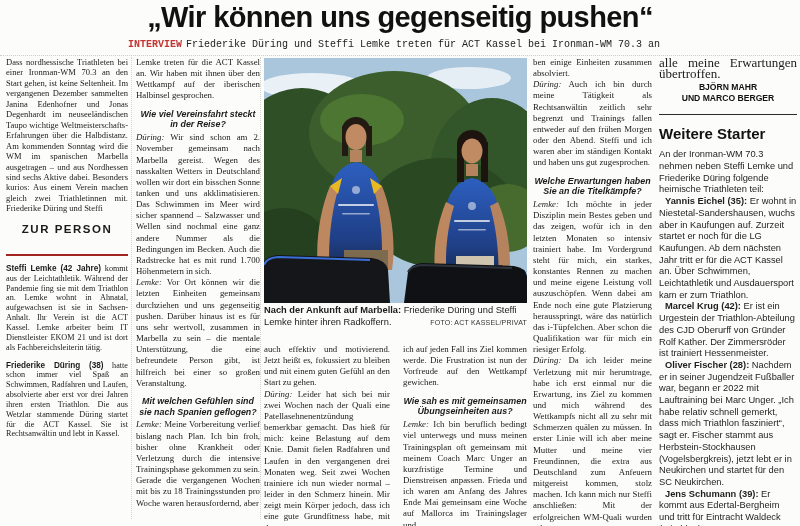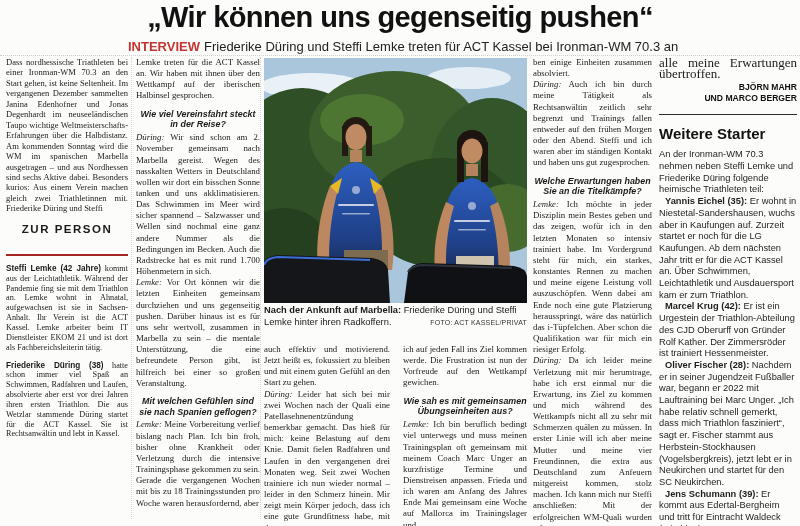--- a/index.html
+++ b/index.html
@@ -10,21 +10,21 @@
   }
   
   .headline {
     position:absolute; top:1px; left:95px; width:610px;
     font-family:"Liberation Sans", sans-serif; font-weight:bold;
     font-size:29px; letter-spacing:-0.6px; text-align:center;
     color:#111; white-space:nowrap;
   }
   .subhead {
     position:absolute; top:39px; left:128px; width:560px;
-    font-family:Liberation Sans, sans-serif; font-size:13px; color:#222;
+    font-family:Liberation Mono, monospace; font-size:10px; color:#222;
   }
   .kicker { color:#c33532; font-weight:bold; margin-right:4px; }
   .header-rule {
     position:absolute; top:55px; left:0; width:800px;
     border-top:1px dotted #cfcdc8;
   }
   
   .col { position:absolute; top:57px; text-align:justify; overflow:hidden; }
   .col p { margin:0; }
   .body-txt { font-size:8.8px; line-height:11.15px; }
@@ -65,21 +65,21 @@
     font-size:7px; letter-spacing:0.2px; color:#333;
   }
 
   
   .col6 {
     left:659px; width:138px; height:469px;
     font-family:"Liberation Sans", sans-serif; text-align:left;
   }
   .col6 .lead { font-family:"Liberation Serif", serif; font-size:13px; line-height:11.15px; text-align:justify; }
   .byline {
-    text-align:right; font-weight:bold; font-size:8.6px; line-height:11px;
+    text-align:center; font-weight:bold; font-size:8.6px; line-height:11px;
     margin-top:3px !important; color:#111;
   }
   .sec-rule { border-top:1px solid #2b2b2b; margin:10px 0 0 0; }
   .ws-head { font-size:15px; font-weight:bold; margin:10px 0 7px 0 !important; color:#111; }
   .ws-p { font-size:9.3px; line-height:11.7px; color:#1e1e1e; }
   .ws-starter { text-indent:6px; }
   .ws-name { font-weight:bold; }
   .sig { float:right; font-size:10px; color:#555; margin-top:2px; }
 </style>
 </head>

